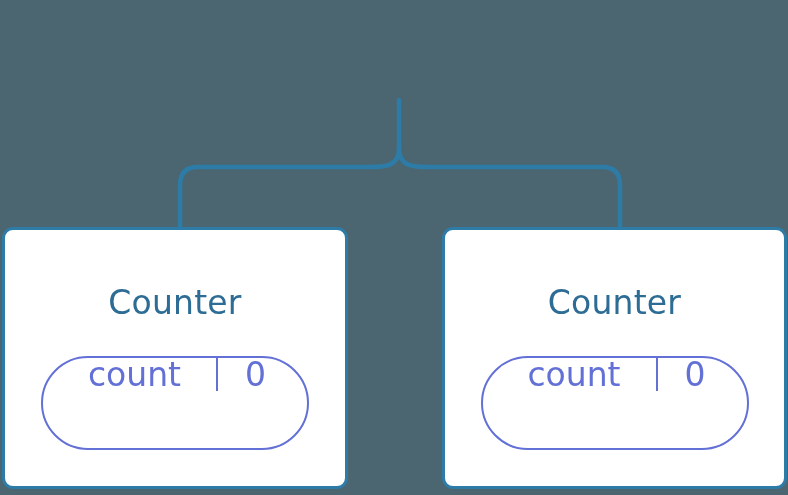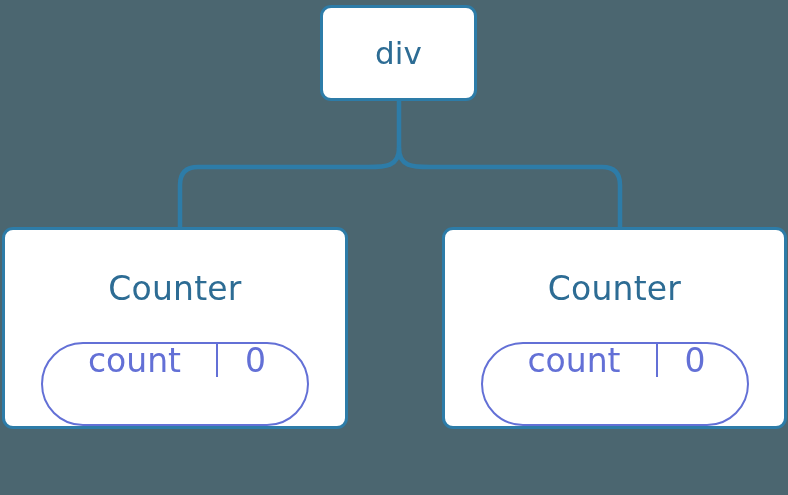--- a/index.html
+++ b/index.html
@@ -56,22 +56,22 @@
   .node-root .node-title {
     font-size: 31px;
     color: #2d6c94;
     letter-spacing: 0.2px;
     line-height: 1;
   }
 
   
   .node-child {
     top: 227px;
-    height: 202px;
-    padding-top: 42px;
+    height: 262px;
+    padding-top: 56px;
   }
   .node-child.left  { left: 2px;   width: 346px; }
   .node-child.right { left: 442px; width: 345px; }
 
   .node-child .node-title {
     font-size: 33px;
     color: #2d6c94;
     line-height: 1;
     letter-spacing: 0.2px;
   }
@@ -125,23 +125,20 @@
                L 180 229"></path>
 
       <path d="M 399 148
                C 399 167, 413 167, 430 167
                L 602 167
                C 614 167, 620 173, 620 185
                L 620 229"></path>
     </g>
   </svg>
 
-  <div class="node node-root">
-    <span class="node-title">div</span>
-  </div>
 
   <div class="node node-child left">
     <span class="node-title">Counter</span>
 
     <div class="state-pill">
       <span class="pill-key">count</span>
       <span class="pill-value">0</span>
     </div>
   </div>
 

